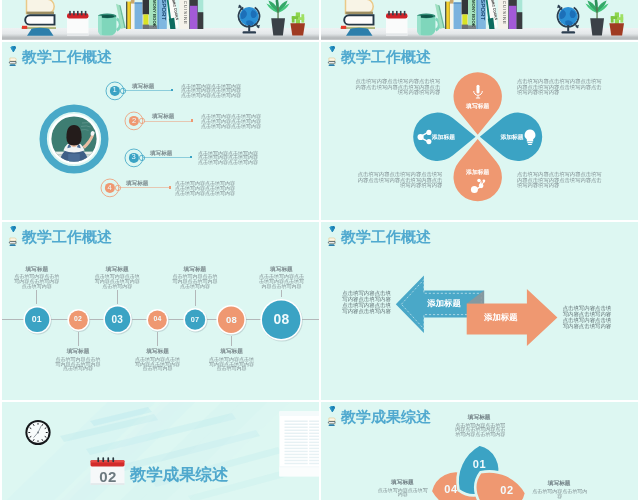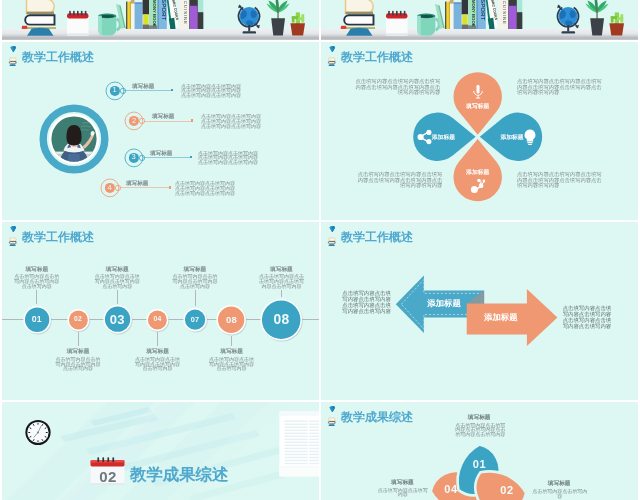--- a/index.html
+++ b/index.html
@@ -12,21 +12,21 @@
 .s5{left:0;top:540px}.s6{left:319px;top:540px}
 
 .hdr{position:absolute;left:0;top:134px}
 .board{position:absolute;left:0;top:166.0px;width:317px;height:12px;
   background:linear-gradient(180deg,#eef1f2 0%,#eaedef 22%,#e3e7e9 48%,#d2d6d8 62%,#bfc3c5 74%,#b4b8ba 86%,#c8ccce 100%);}
 
 
 .title-wrap{position:absolute;left:10px;top:4.0px;height:22px;}
 .gem{position:absolute;left:-2.2px;top:0.2px;width:6.4px;height:6.6px;}
 .tbooks{position:absolute;left:-5.2px;top:11.6px;width:10.2px;height:9.4px;}
-.stitle{position:absolute;left:10px;top:5.2px;font-size:12px;font-weight:bold;
+.stitle{position:absolute;left:10px;top:5.2px;font-size:15px;font-weight:bold;
   color:#50a9cf;letter-spacing:0px;white-space:nowrap;line-height:12px;}
 
 .txt{position:absolute;font-size:5.0px;line-height:4.7px;color:#7c8a8e;
   letter-spacing:0px;word-break:break-all;}
 .s1num{position:absolute;width:24px;text-align:center;font-size:7.6px;color:#eaf9fd;line-height:8.6px;}
 .lab{position:absolute;font-size:5.6px;font-weight:bold;color:#7a888c;
   letter-spacing:0px;white-space:nowrap;}
 .plabel{position:absolute;width:60px;text-align:center;font-size:5.8px;color:#ffffff;
   letter-spacing:0px;white-space:nowrap;font-weight:bold;}
 .tl-line{position:absolute;left:0;width:317px;height:1.2px;background:#b3b7b9;}
@@ -481,21 +481,21 @@
 </svg>
 <div class="tl-num" style="left:61.00px;top:93.78px;font-size:6.80px;line-height:8.44px">02</div>
 <div class="tl-tick" style="left:75.60px;top:110.50px;height:13.50px"></div>
 <div class="tl-lab" style="left:46.00px;top:126.50px">填写标题</div>
 <div class="tl-txt" style="left:52.00px;top:135.50px">点击填写内容点击填写内容点击填写内容点击填写内容</div>
 <svg class="abs" style="left:98.60px;top:81.80px" width="35.40" height="35.40" viewBox="0 0 35.40 35.40">
  <circle cx="17.40" cy="17.20" r="14.20" fill="#9fb2b5" opacity="0.45"></circle>
  <circle cx="16.60" cy="16.20" r="14.20" fill="#ffffff"></circle>
  <circle cx="16.60" cy="16.20" r="12.65" fill="#3ba3c4"></circle>
 </svg>
-<div class="tl-num" style="left:100.20px;top:92.35px;font-size:13px;line-height:11.29px">03</div>
+<div class="tl-num" style="left:100.20px;top:92.35px;font-size:10px;line-height:11.29px">03</div>
 <div class="tl-tick" style="left:114.80px;top:68.40px;height:13.90px"></div>
 <div class="tl-lab" style="left:85.20px;top:44.00px">填写标题</div>
 <div class="tl-txt" style="left:91.20px;top:52.90px">点击填写内容点击填写内容点击填写内容点击填写内容</div>
 <svg class="abs" style="left:142.10px;top:85.00px" width="29.00" height="29.00" viewBox="0 0 29.00 29.00">
  <circle cx="14.20" cy="14.00" r="11.00" fill="#9fb2b5" opacity="0.45"></circle>
  <circle cx="13.40" cy="13.00" r="11.00" fill="#ffffff"></circle>
  <circle cx="13.40" cy="13.00" r="9.45" fill="#ef9871"></circle>
 </svg>
 <div class="tl-num" style="left:140.50px;top:93.78px;font-size:6.80px;line-height:8.44px">04</div>
 <div class="tl-tick" style="left:155.10px;top:110.50px;height:13.50px"></div>

